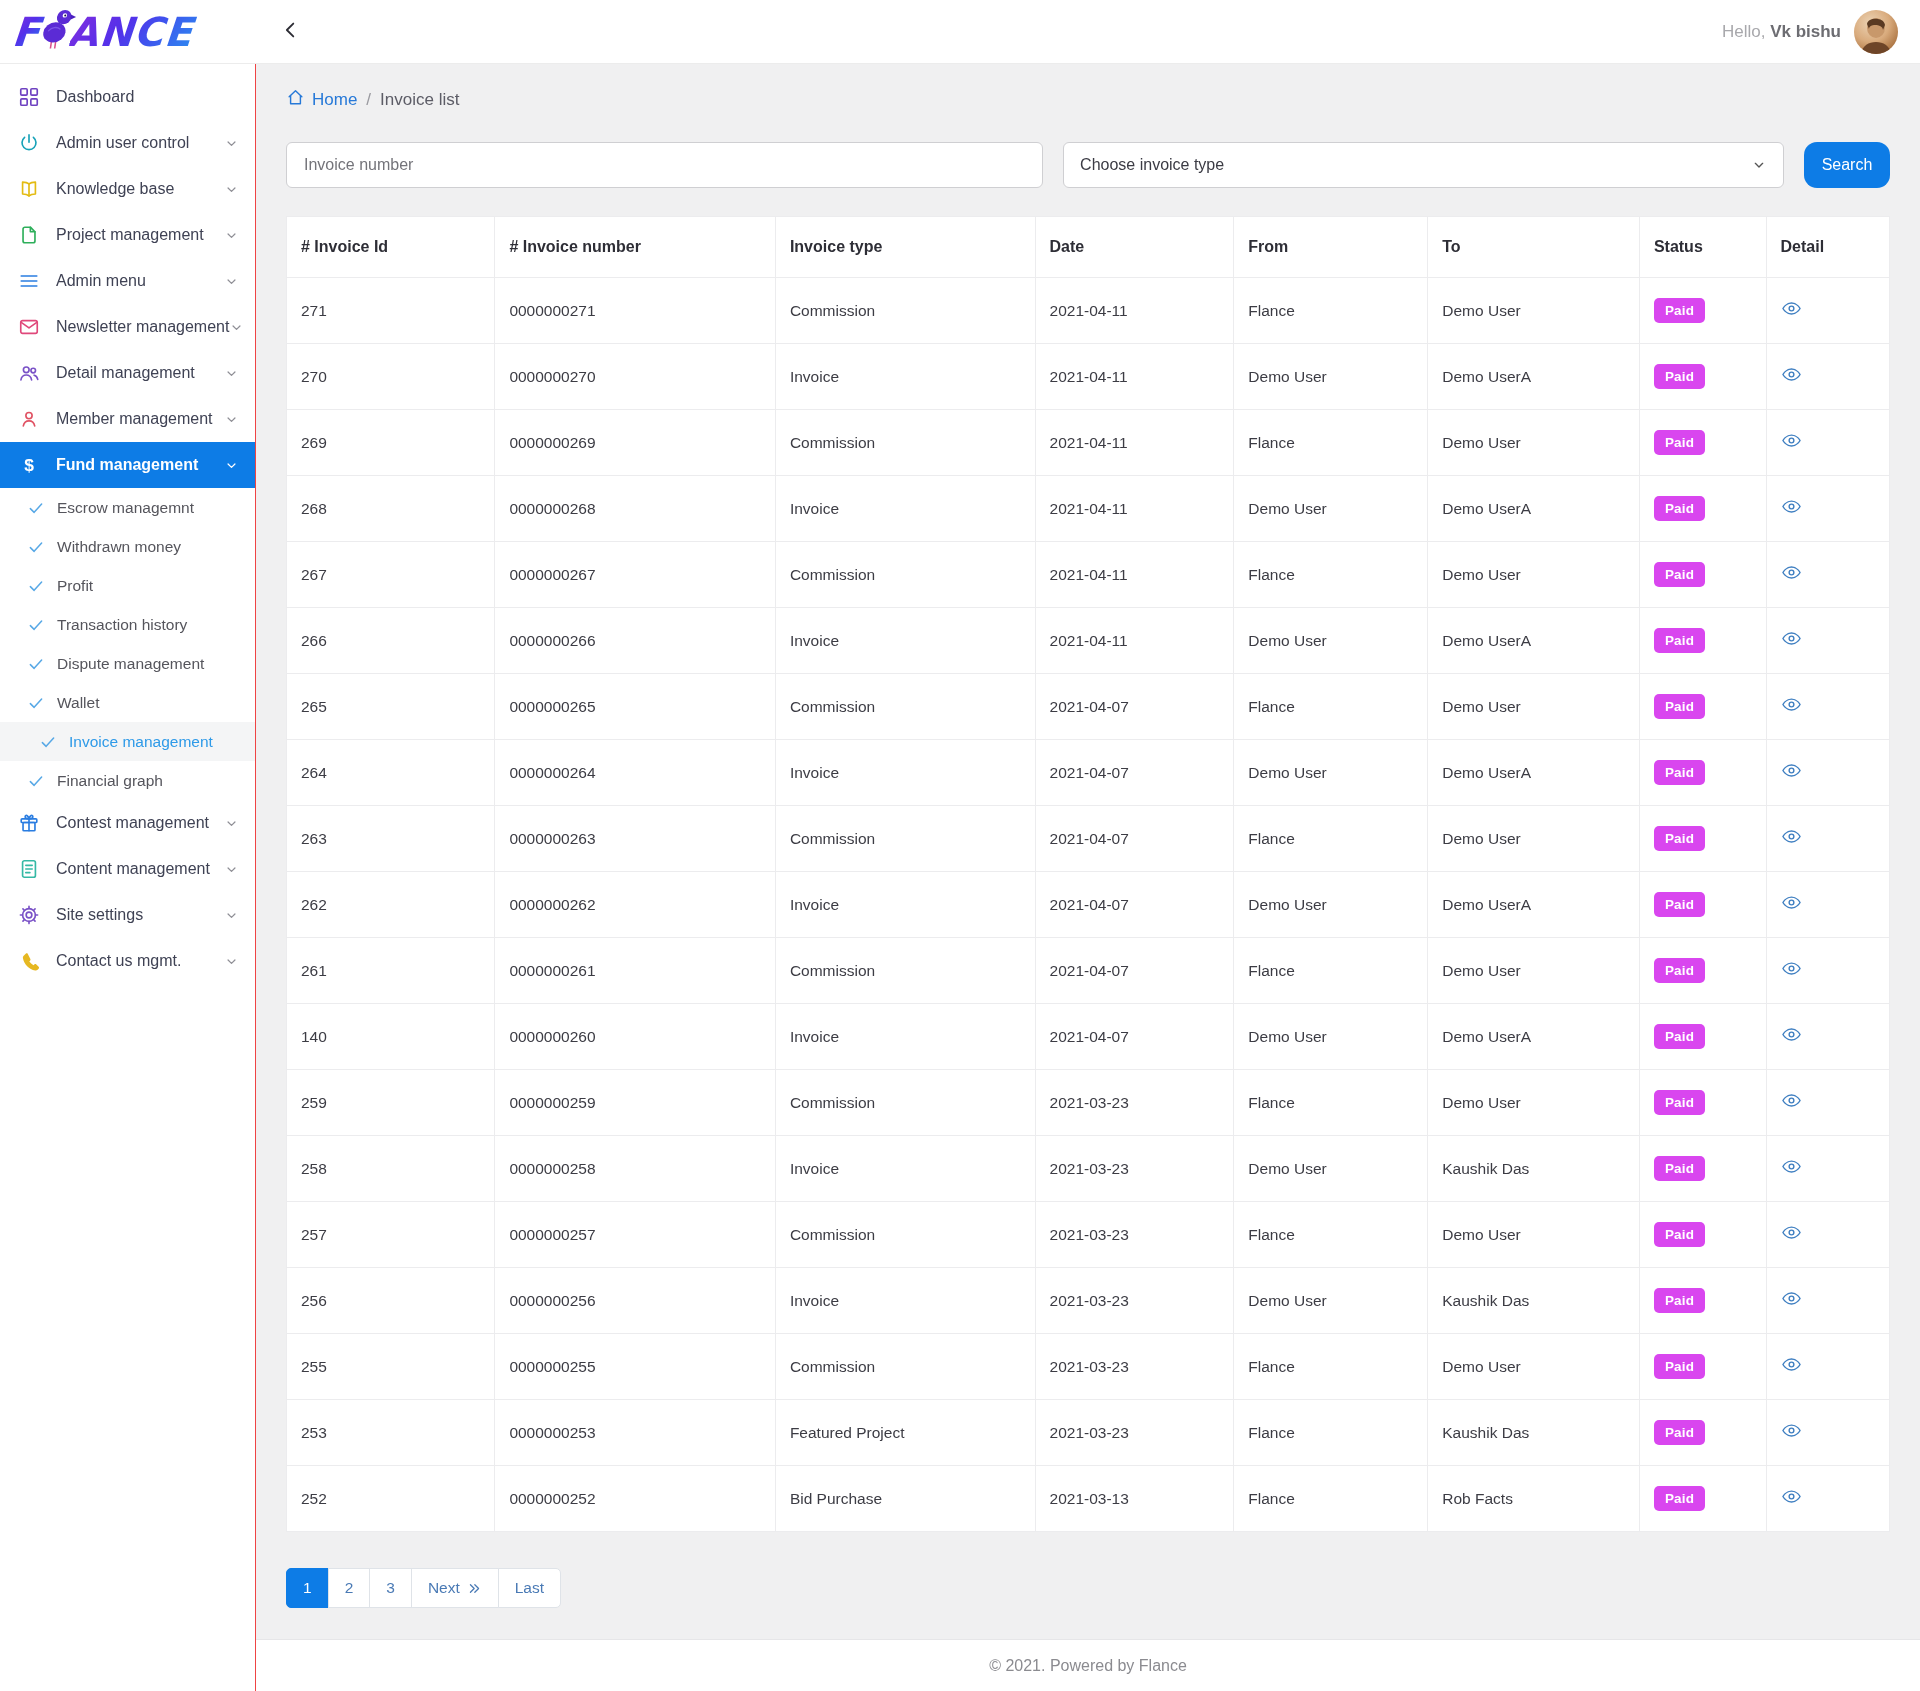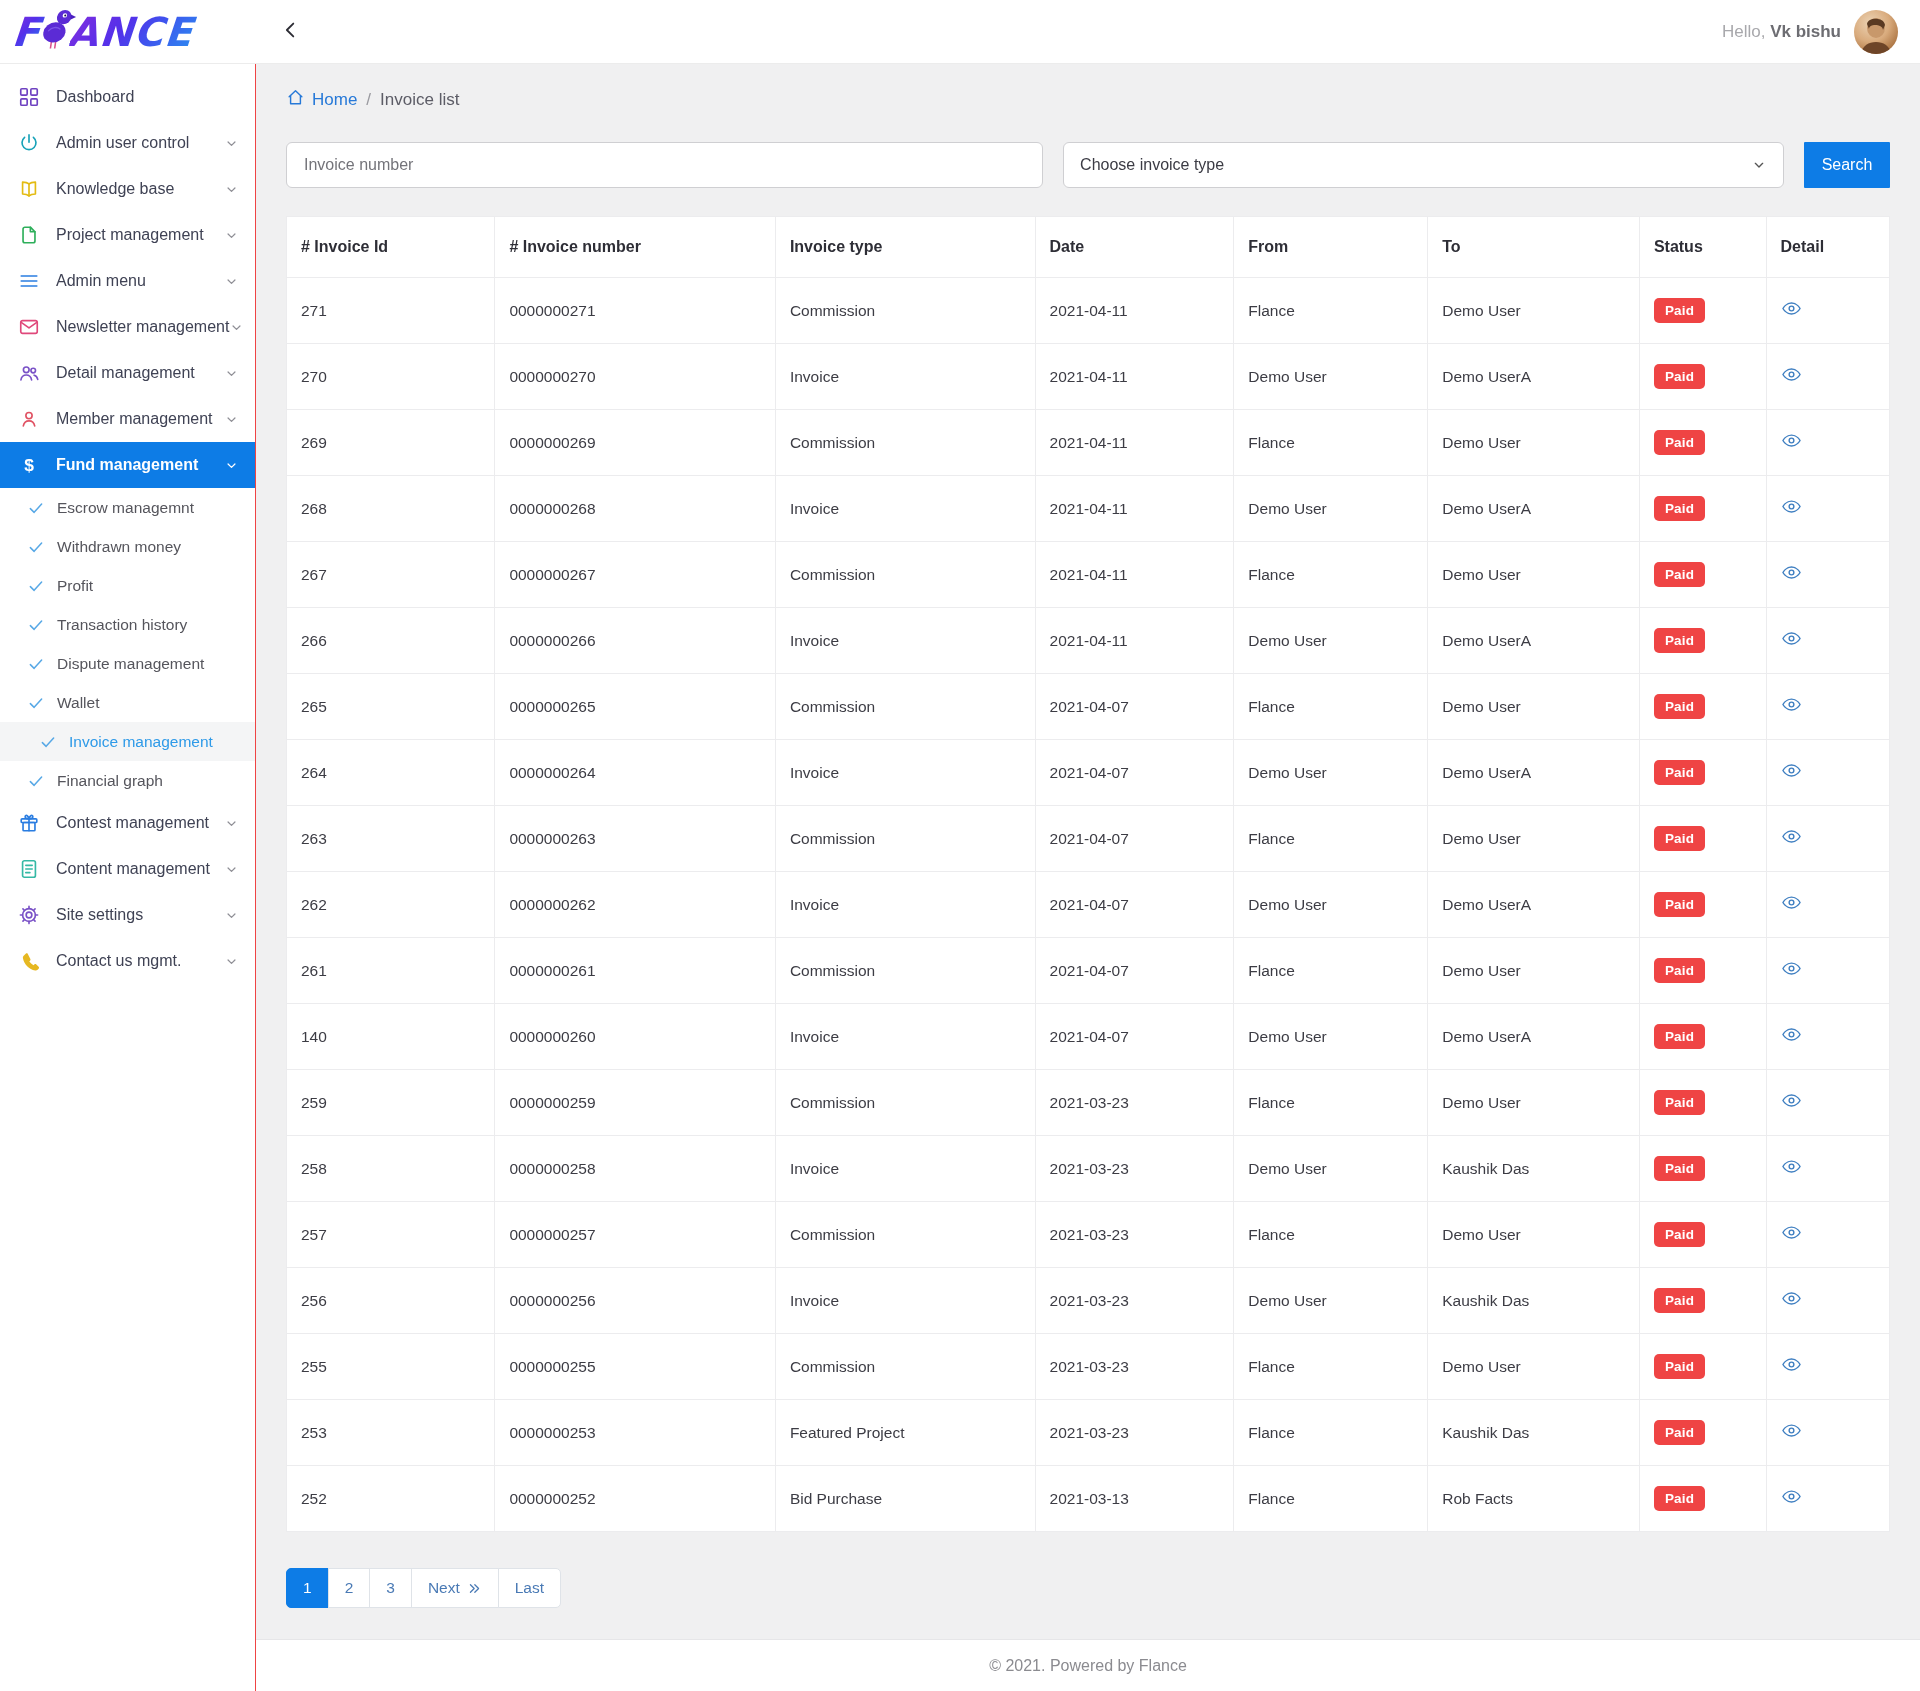--- a/index.html
+++ b/index.html
@@ -57,31 +57,31 @@
   
   .filters { display:flex; gap:20px; margin-top:30px; }
   .inv-input { flex:0 0 47.2%; height:46px; background:#fff; border:1px solid #cfcfd2;
     border-radius:6px; padding:0 17px; font-size:16px; color:#333;
     font-family:"Liberation Sans", sans-serif; outline:none; }
   .inv-input::placeholder { color:#74747a; }
   .inv-select { flex:1; height:46px; background:#fff; border:1px solid #cfcfd2; border-radius:6px;
     display:flex; align-items:center; justify-content:space-between; padding:0 16px;
     font-size:16px; color:#3b3b44; cursor:pointer; }
   .inv-select .caret { color:#555; display:flex; }
-  .search-btn { flex:0 0 86px; height:46px; background:#0d7ce6; border:none; border-radius:1px;
+  .search-btn { flex:0 0 86px; height:46px; background:#0d7ce6; border:none; border-radius:13px;
     color:#fff; font-size:16px; cursor:pointer; font-family:"Liberation Sans", sans-serif; }
 
   
   table.inv { width:100%; border-collapse:collapse; margin-top:28px; background:#fff;
     font-size:15.5px; color:#3c3c44; }
   table.inv th, table.inv td { border:1px solid #ececee; text-align:left; padding:20px 14px; }
   table.inv th { font-weight:700; color:#2e2e36; font-size:16px; padding:21px 14px; background:#fff; }
   td.c-detail, th.c-detail-h { }
   td.c-detail { text-align:center; }
-  .badge-paid { display:inline-block; background:#ef4444; color:#fff; font-weight:700;
+  .badge-paid { display:inline-block; background:#d946ef; color:#fff; font-weight:700;
     font-size:13.5px; padding:5px 11px; border-radius:5px; letter-spacing:.2px; }
   .eye-btn { display:inline-flex; color:#3f7fc1; cursor:pointer; }
   .eye-btn svg { width:21px; height:21px; }
 
   
   .pagination { display:flex; margin-top:36px; }
   .page-it { display:flex; align-items:center; gap:7px; padding:10px 16px; background:#fff;
     border:1px solid #dfe3e8; color:#4a7ab5; font-size:15.5px; margin-left:-1px;
     cursor:pointer; min-width:38px; justify-content:center; }
   .page-it:first-child { margin-left:0; border-radius:5px 0 0 5px; }

